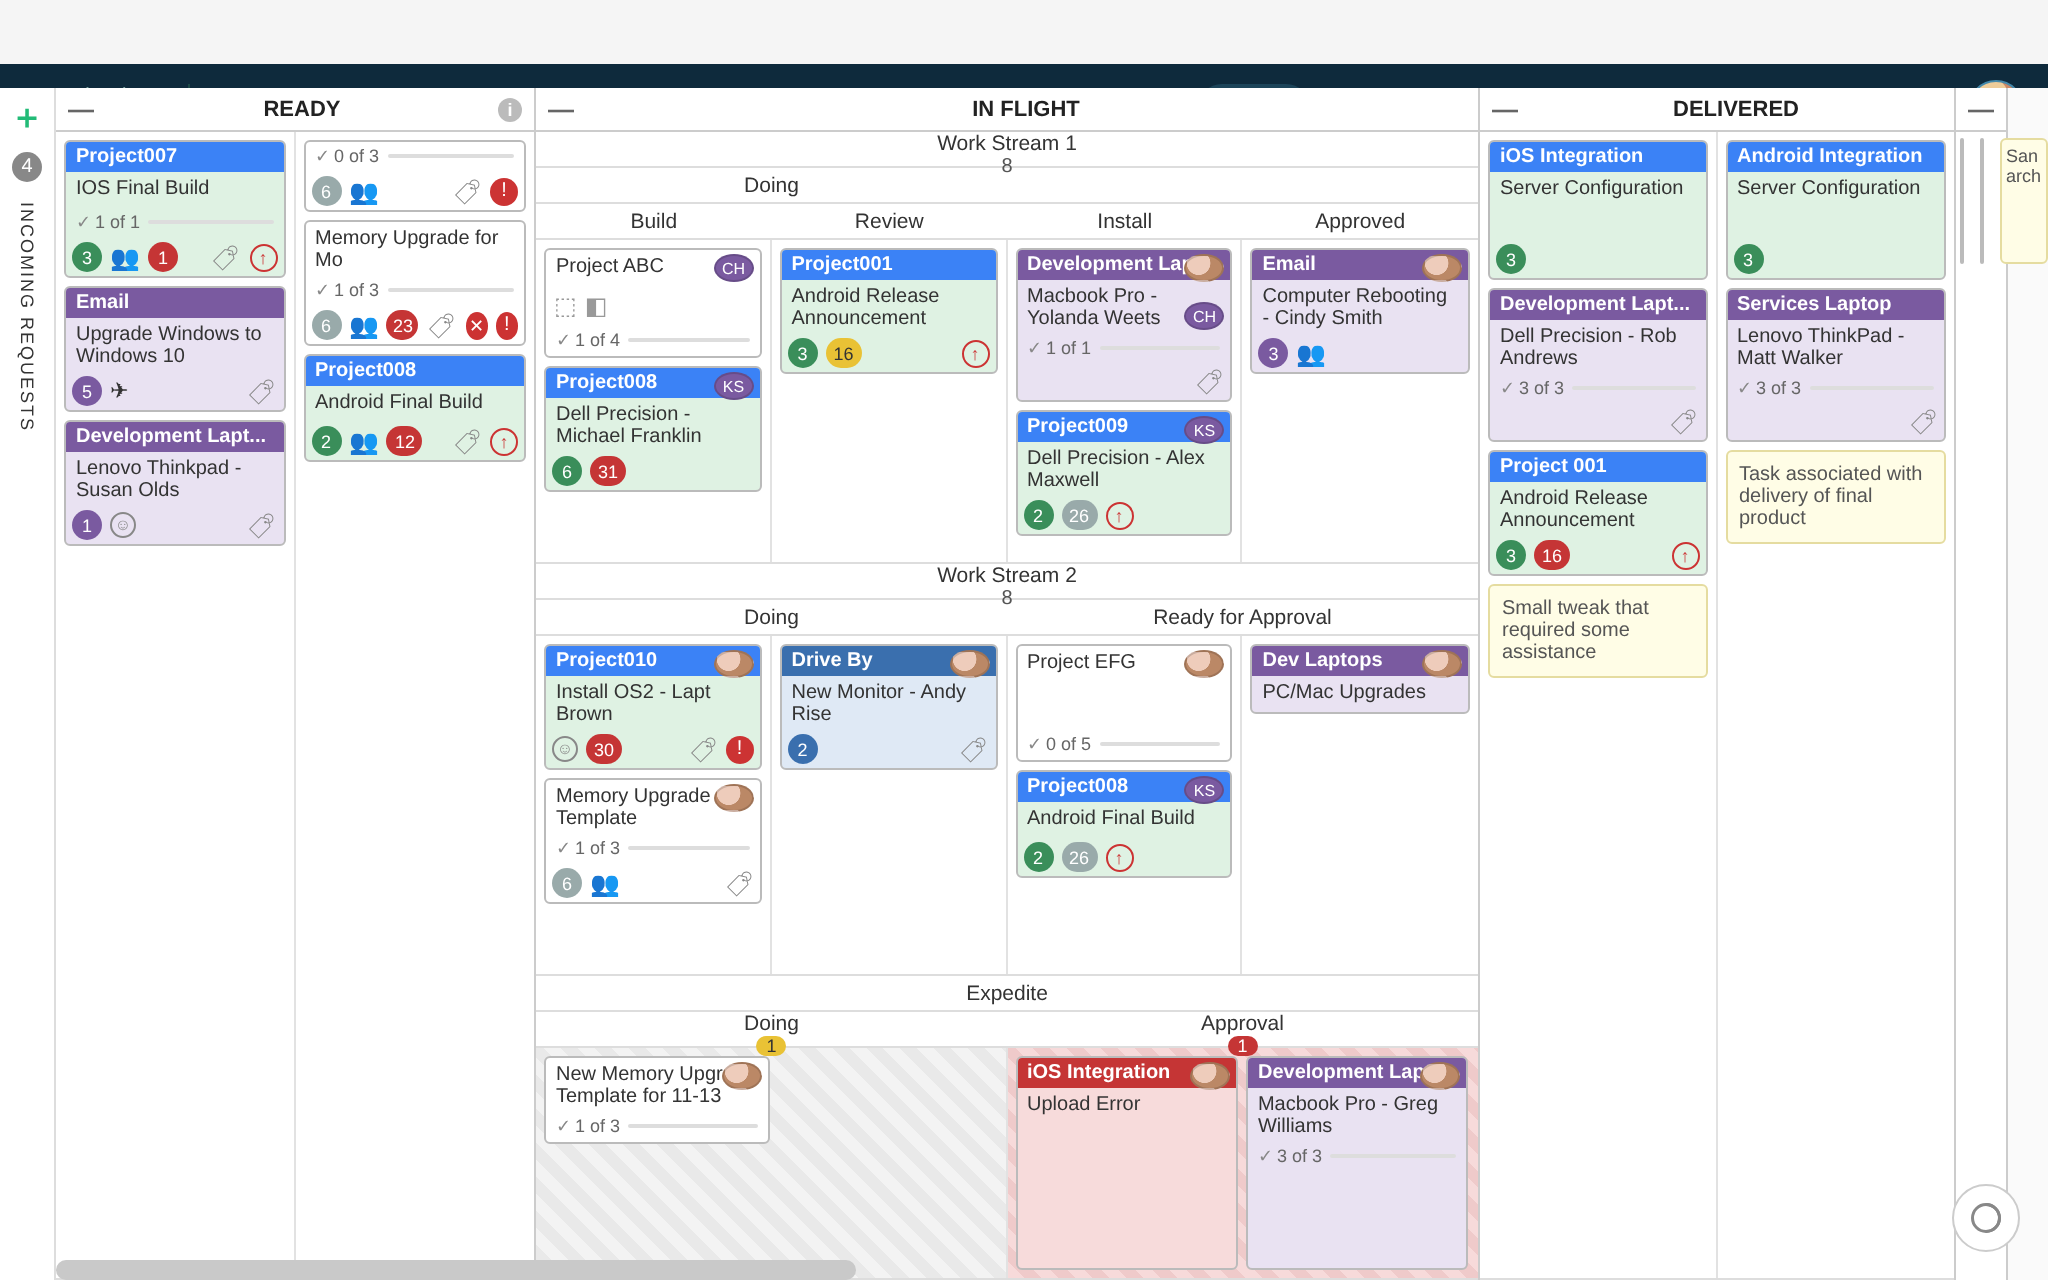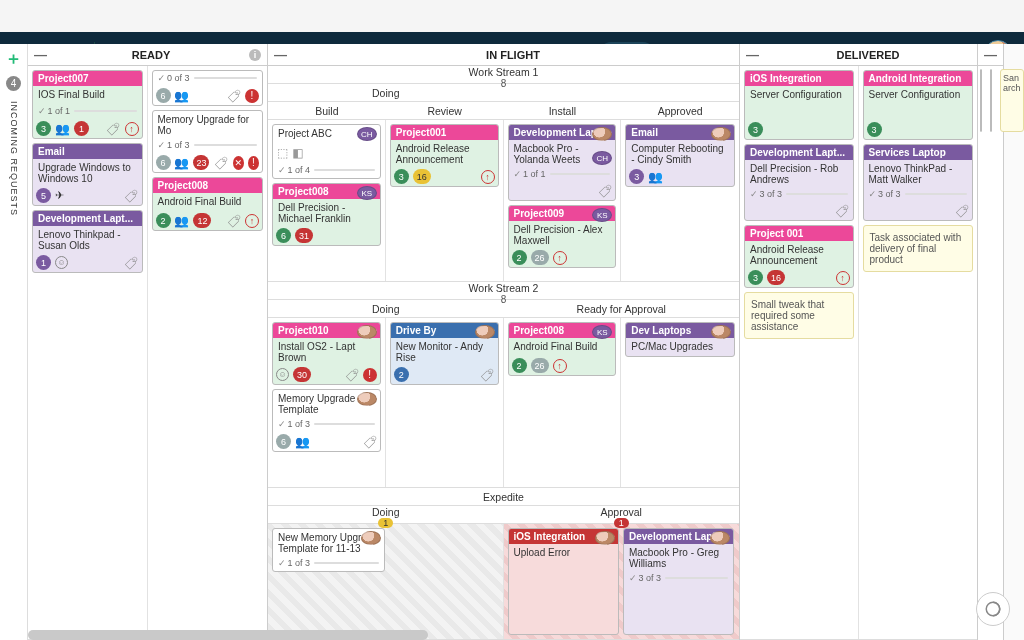--- a/index.html
+++ b/index.html
@@ -64,21 +64,21 @@
 .blk { width: 14px; height: 14px; border-radius: 50%; background: #c33; color: #fff; font-size: 10px; display: flex; align-items: center; justify-content: center;}
 .arrow-up { width: 14px; height: 14px; border: 1.5px solid #c33; border-radius: 50%; color: #c33; font-size: 9px; display: flex; align-items: center; justify-content: center;}
 .team-ic { color: #e08; font-size: 12px;}
 .face { width: 13px; height: 13px; border: 1px solid #888; border-radius: 50%; display:inline-flex;align-items:center;justify-content:center;font-size:8px;color:#888}
 .xmark { width:14px;height:14px;border-radius:50%;background:#c33;color:#fff;font-size:9px;display:flex;align-items:center;justify-content:center}
 
 .av { width: 20px; height: 14px; border-radius: 50%; position: absolute; top: 2px; right: 3px; background: radial-gradient(circle at 35% 30%, #ecb 0 40%, #b86 42% 100%); border: 1px solid rgba(0,0,0,.15);}
 .av.initials { background:#7a5aa0; color:#fff; font-size:8px; display:flex;align-items:center;justify-content:center;}
 
 
-.c-green .card-hd{background:#ec4899}.c-green{background:#dff2e3}
+.c-green .card-hd{background:#3b82f6}.c-green{background:#dff2e3}
 .c-purple .card-hd{background:#7a5aa0}.c-purple{background:#e9e2f2}
 .c-blue .card-hd{background:#3a6fae}.c-blue{background:#dfe9f5}
 .c-red .card-hd{background:#c53535}.c-red{background:#f7dbdb}
 .plain { background:#fff; }
 
 .note { background:#fffde6; border:1px solid #e5dca0; border-radius:3px; font-size:10px; padding:6px 6px; color:#555; }
 
 .hatch { background: repeating-linear-gradient(45deg,#f3f3f3 0 6px,#e9e9e9 6px 12px); }
 
 .mini-icons { color:#999; font-size:12px; padding:3px 4px; display:flex; align-items:center; gap:4px;}
@@ -393,20 +393,29 @@
           <div class="card-hd">Drive By</div>
               <div class="av"></div>
           <div class="card-body">New Monitor - Andy Rise</div>
           <div class="card-ft">
                 <span class="chip blue">2</span>
                 <span class="tag-ic">🏷</span>
               </div>
         </div>
       </div>
       <div class="lane-col" style="width:25%">
+        <div class="card plain">
+          <div class="card-body">Project EFG</div>
+              <div class="av"></div>
+          <div style="height:24px"></div>
+          <div class="card-sub">
+                <span class="checks">0 of 5</span>
+                <span class="bar"></span>
+              </div>
+        </div>
         <div class="card c-green">
           <div class="card-hd">Project008</div>
               <div class="av initials">KS</div>
           <div class="card-body">Android Final Build</div>
           <div class="card-ft">
                 <span class="chip green">2</span>
                 <span class="chip gray">26</span>
                 <span class="arrow-up">↑</span>
               </div>
         </div>

